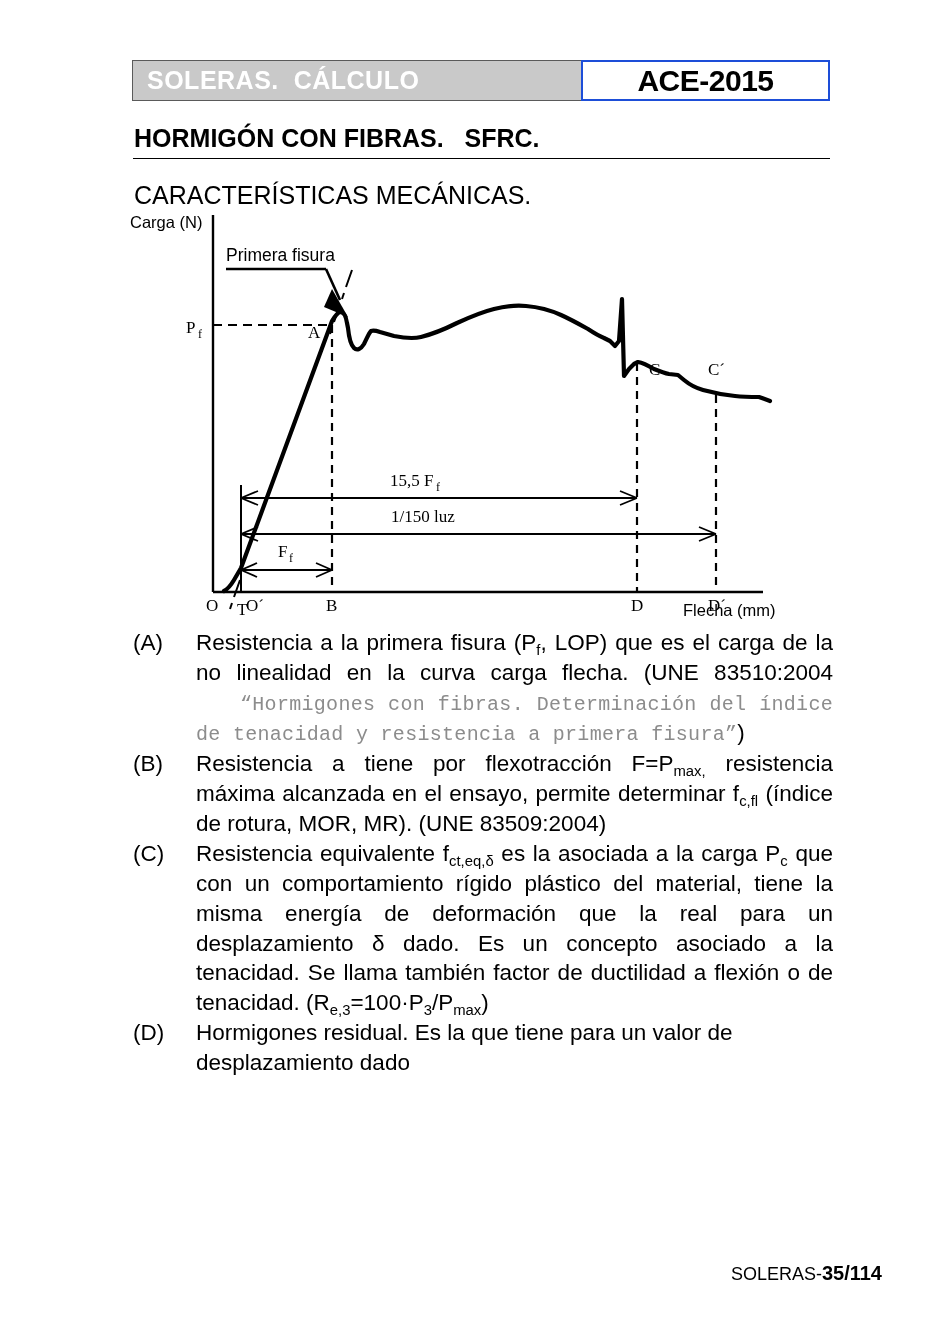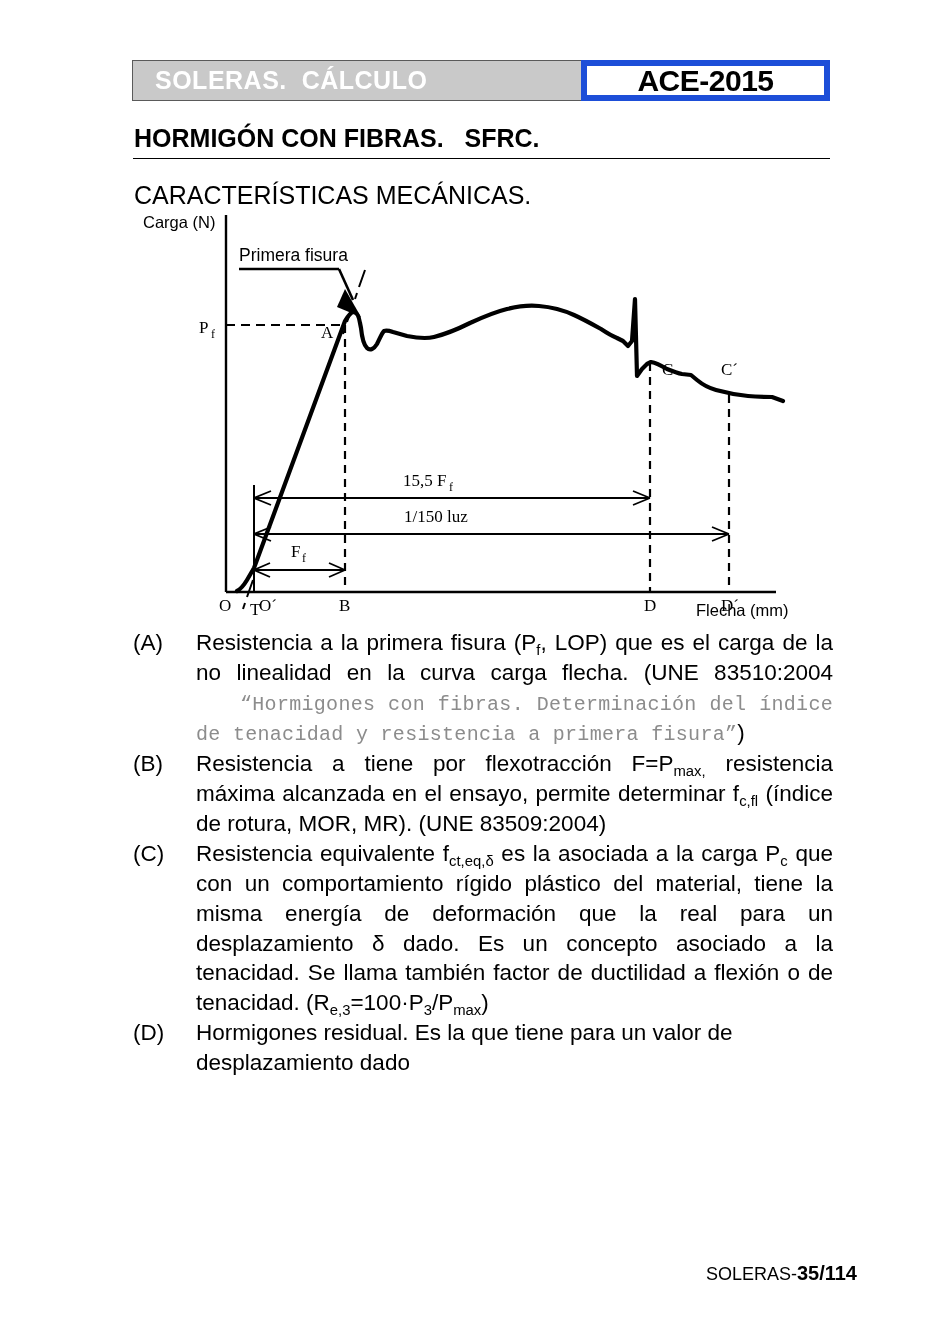--- a/index.html
+++ b/index.html
@@ -26,35 +26,35 @@
     display: flex;
     align-items: stretch;
   }
   .header-left {
     background: #c9c9c9;
     border: 1px solid #5a5a5a;
     border-right: none;
     width: 449px;
     display: flex;
     align-items: center;
-    padding-left: 22px;
+    padding-left: 14px;
     box-sizing: border-box;
   }
   .header-left-text {
     color: #ffffff;
     font-family: "Liberation Sans", sans-serif;
     font-weight: bold;
     font-size: 25px;
     letter-spacing: 0.5px;
     white-space: pre;
   }
   .header-right {
     flex: 1;
     background: #ffffff;
-    border: 6px solid #1d4ed8;
+    border: 2px solid #1d4ed8;
     display: flex;
     align-items: center;
     justify-content: center;
     box-sizing: border-box;
   }
   .header-right-text {
     font-family: "Liberation Sans", sans-serif;
     font-weight: bold;
     font-size: 30px;
     color: #000000;
@@ -85,21 +85,21 @@
     top: 181px;
     font-family: "Liberation Sans", sans-serif;
     font-weight: normal;
     font-size: 25px;
     white-space: pre;
   }
 
   
   .figure {
     position: absolute;
-    left: 131px;
+    left: 118px;
     top: 205px;
     width: 700px;
     height: 420px;
   }
   .figure svg { display: block; }
 
   
   .body-list {
     position: absolute;
     left: 133px;
@@ -141,21 +141,21 @@
     top: 0.32em;
   }
 
   
   .footer {
     position: absolute;
     left: 0;
     top: 1262px;
     width: 950px;
     text-align: right;
-    padding-right: 93px;
+    padding-right: 68px;
     box-sizing: border-box;
     font-family: "Liberation Sans", sans-serif;
     font-size: 18px;
   }
   .footer .pg { font-weight: bold; font-size: 20px; }
 </style>
 </head>
 <body>
 
 <div class="header-band">

